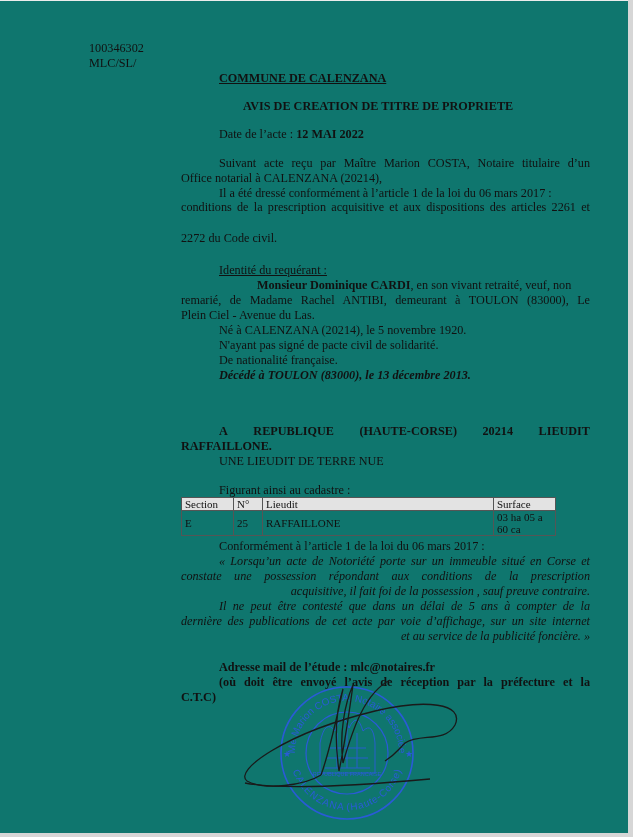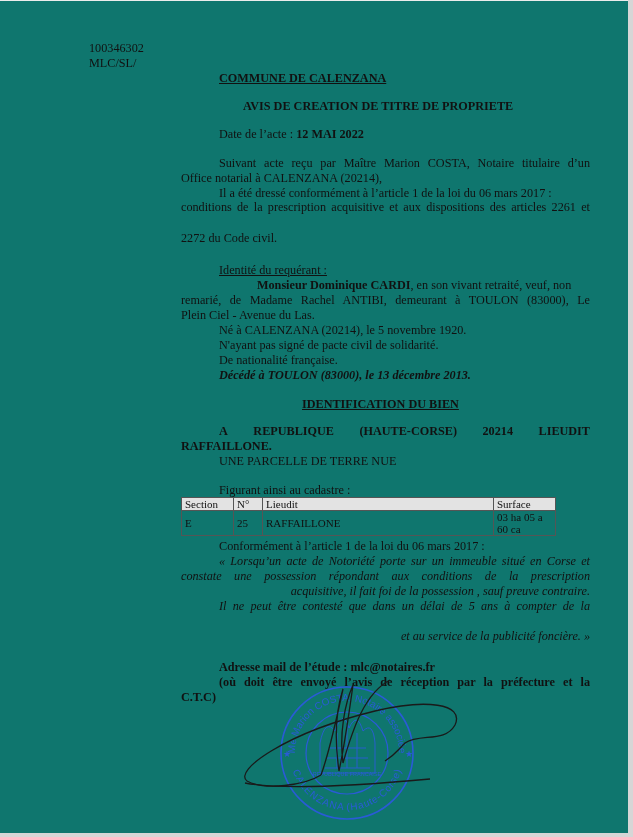--- a/index.html
+++ b/index.html
@@ -60,30 +60,29 @@
   <div class="t para" style="top:277px; text-indent:38px; display:flex; justify-content:space-between; white-space:nowrap;">
     <span style="padding-left:38px;"><span class="b">Monsieur Dominique CARDI</span><span>, en son vivant retraité, veuf, non</span></span>
   </div>
   <div class="t para justall" style="top:292px;">remarié, de Madame Rachel ANTIBI, demeurant à TOULON (83000), Le</div>
   <div class="t para" style="top:307px;">Plein Ciel - Avenue du Las.</div>
   <div class="t ind" style="top:322px;">Né à CALENZANA (20214), le 5 novembre 1920.</div>
   <div class="t ind" style="top:337px;">N'ayant pas signé de pacte civil de solidarité.</div>
   <div class="t ind" style="top:352px;">De nationalité française.</div>
   <div class="t ind b i" style="top:367px;">Décédé à TOULON (83000), le 13 décembre 2013.</div>
 
-  <div class="t b u" style="left:302px; top:396px;">IDENTIFICATION DU BIEN</div>
   <div class="t b" style="left:219px; top:423px; width:371px; display:flex; justify-content:space-between;">
     <span>A</span>
     <span>REPUBLIQUE</span>
     <span>(HAUTE-CORSE)</span>
     <span>20214</span>
     <span>LIEUDIT</span>
   </div>
   <div class="t b" style="left:181px; top:438px;">RAFFAILLONE.</div>
-  <div class="t ind" style="top:453px;">UNE PARCELLE DE TERRE NUE</div>
+  <div class="t ind" style="top:453px;">UNE LIEUDIT DE TERRE NUE</div>
 
   <div class="t ind" style="top:482px;">Figurant ainsi au cadastre :</div>
   <table class="cad">
     <thead>
       <tr>
         <th style="width:45px;">Section</th>
         <th style="width:22px;">N°</th>
         <th style="width:224px;">Lieudit</th>
         <th>Surface</th>
       </tr>
@@ -96,20 +95,21 @@
         <td>03 ha 05 a 60 ca</td>
       </tr>
     </tbody>
   </table>
 
   <div class="t ind" style="top:538px;">Conformément à l’article 1 de la loi du 06 mars 2017 :</div>
   <div class="t para i justall" style="top:553px; text-indent:38px;">« Lorsqu’un acte de Notoriété porte sur un immeuble situé en Corse et</div>
   <div class="t para i justall" style="top:568px;">constate une possession répondant aux conditions de la prescription</div>
   <div class="t para i" style="top:583px;">acquisitive, il fait foi de la possession , sauf preuve contraire.</div>
   <div class="t para i justall" style="top:598px; text-indent:38px;">Il ne peut être contesté que dans un délai de 5 ans à compter de la</div>
+  <div class="t para i justall" style="top:613px;">dernière des publications de cet acte par voie d’affichage, sur un site internet</div>
   <div class="t para i" style="top:628px;">et au service de la publicité foncière. »</div>
 
   <div class="t ind b" style="top:659px;">
     <span>Adresse mail de l’étude : </span><span>mlc@notaires.fr</span>
   </div>
   <div class="t para b justall" style="top:674px; text-indent:38px;">(où doit être envoyé l’avis de réception par la préfecture et la</div>
   <div class="t b" style="left:181px; top:689px;">C.T.C)</div>
 
   <svg class="stamp" viewBox="0 0 270 150">
     <defs>

